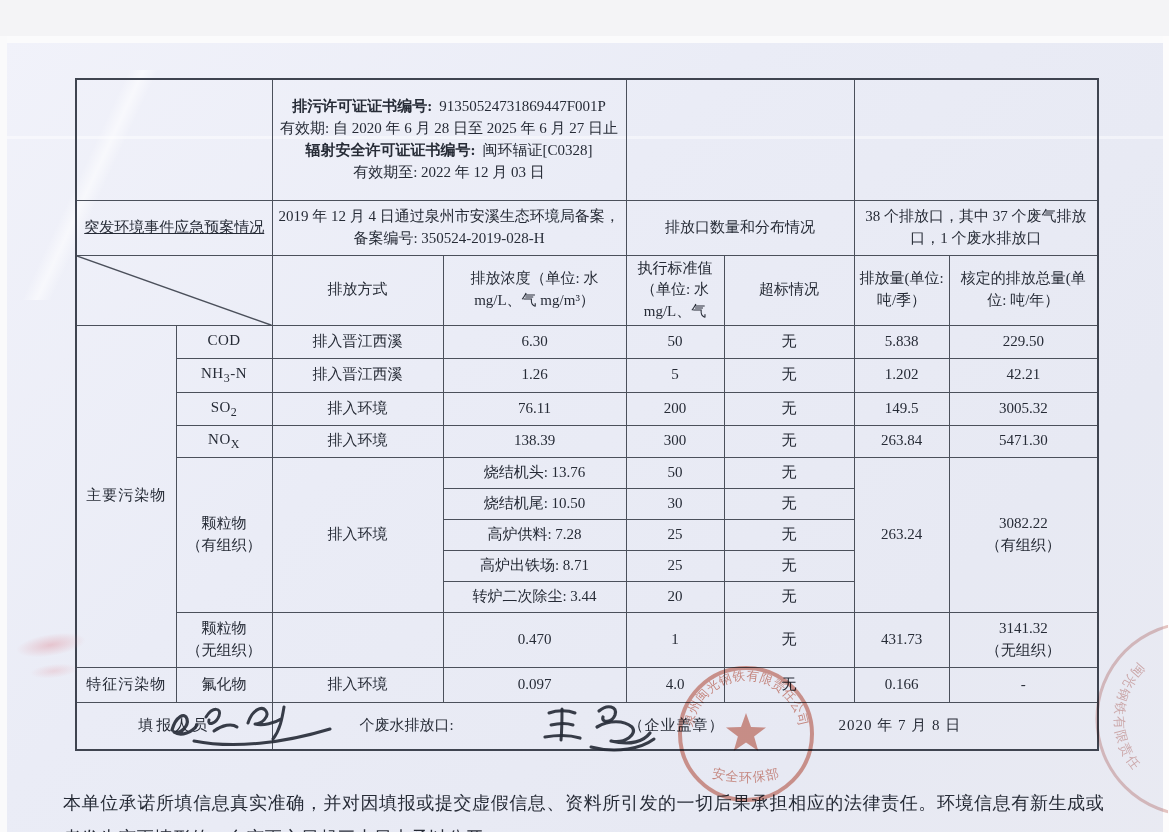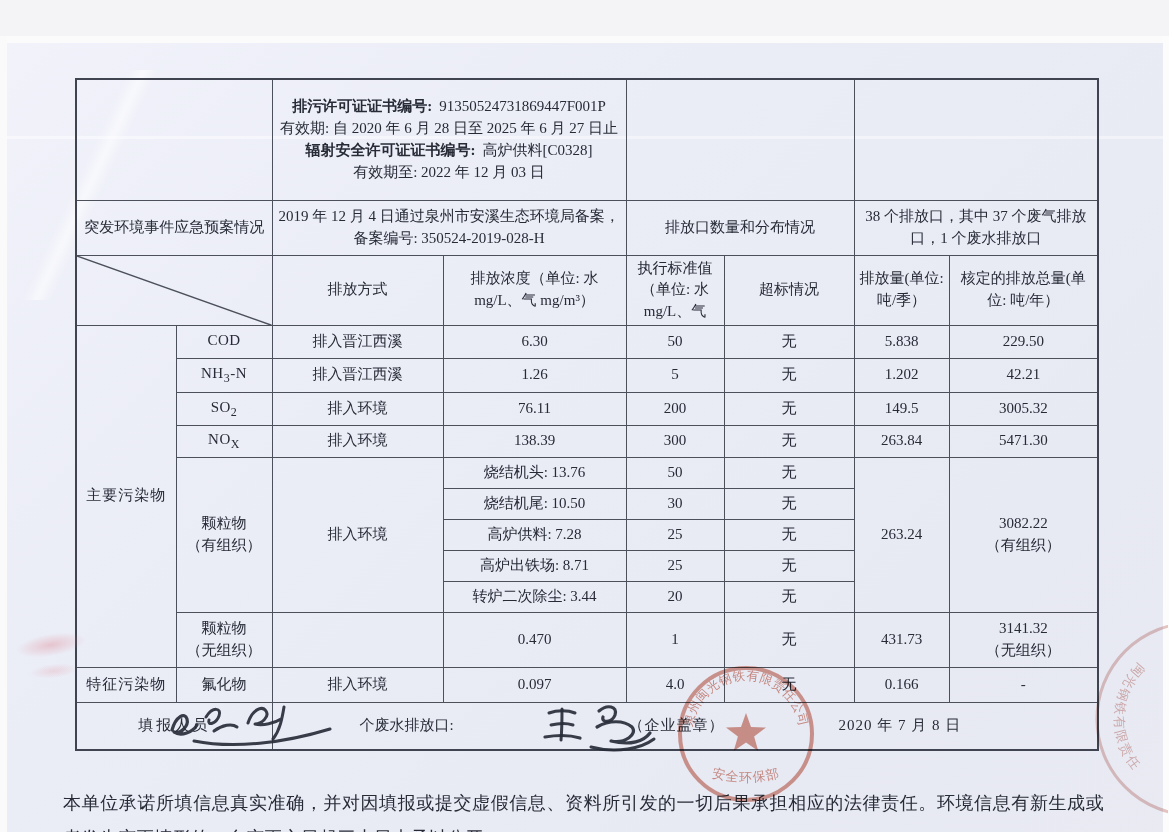--- a/index.html
+++ b/index.html
@@ -34,21 +34,21 @@
     border:1px solid #4b505b;
     text-align:center;vertical-align:middle;
     font-size:15px;line-height:1.45;
     padding:2px 4px;overflow:hidden;
   }
   table.doc{border:2px solid #3f4450;}
   td.tl{text-align:left;}
   td.permit-cell{padding:10px 6px 6px 12px;line-height:24.5px;font-size:15px;}
   .b{font-weight:bold;}
   .val-gap{margin-left:7px;}
-  td.emerg-label{padding:2px 38px 2px 9px;line-height:26px;}
+  td.emerg-label{padding:2px 38px 2px 9px;line-height:26px;text-decoration:underline;}
   td.emerg-value{padding:2px 8px;line-height:27px;}
   td.outlets-label{padding:2px 26px 2px 10px;}
   td.outlets-value{padding:2px 11px;line-height:26px;}
   td.hdr{font-size:15px;line-height:21px;padding:2px 8px;}
   td.hdr-std{padding:2px 4px;}
   td.diag{position:relative;padding:0;}
   td.diag svg{position:absolute;left:0;top:0;width:100%;height:100%;}
   td.pollutant{font-size:18px;letter-spacing:.5px;}
   td.pollutant sub{font-size:12px;}
   td.cat{font-size:15.5px;letter-spacing:1px;}
@@ -92,21 +92,21 @@
         <col style="width:95px">
         <col style="width:149px">
     </colgroup>
 
     <tbody>
         <tr style="height:121px">
       <td colspan="2"></td>
       <td colspan="2" class="tl permit-cell">
         <div><span class="b">排污许可证证书编号:</span><span class="val-gap">91350524731869447F001P</span></div>
         <div>有效期: 自 2020 年 6 月 28 日至 2025 年 6 月 27 日止</div>
-        <div><span class="b">辐射安全许可证证书编号:</span><span class="val-gap">高炉供料[C0328]</span></div>
+        <div><span class="b">辐射安全许可证证书编号:</span><span class="val-gap">闽环辐证[C0328]</span></div>
         <div>有效期至: 2022 年 12 月 03 日</div>
       </td>
       <td colspan="2"></td>
       <td colspan="2"></td>
     </tr>
 
     <tr style="height:55px">
       <td colspan="2" class="tl emerg-label">突发环境事件应急预案情况</td>
       <td colspan="2" class="tl emerg-value">2019 年 12 月 4 日通过泉州市安溪生态环境局备案，备案编号: 350524-2019-028-H</td>
       <td colspan="2" class="tl outlets-label">排放口数量和分布情况</td>

